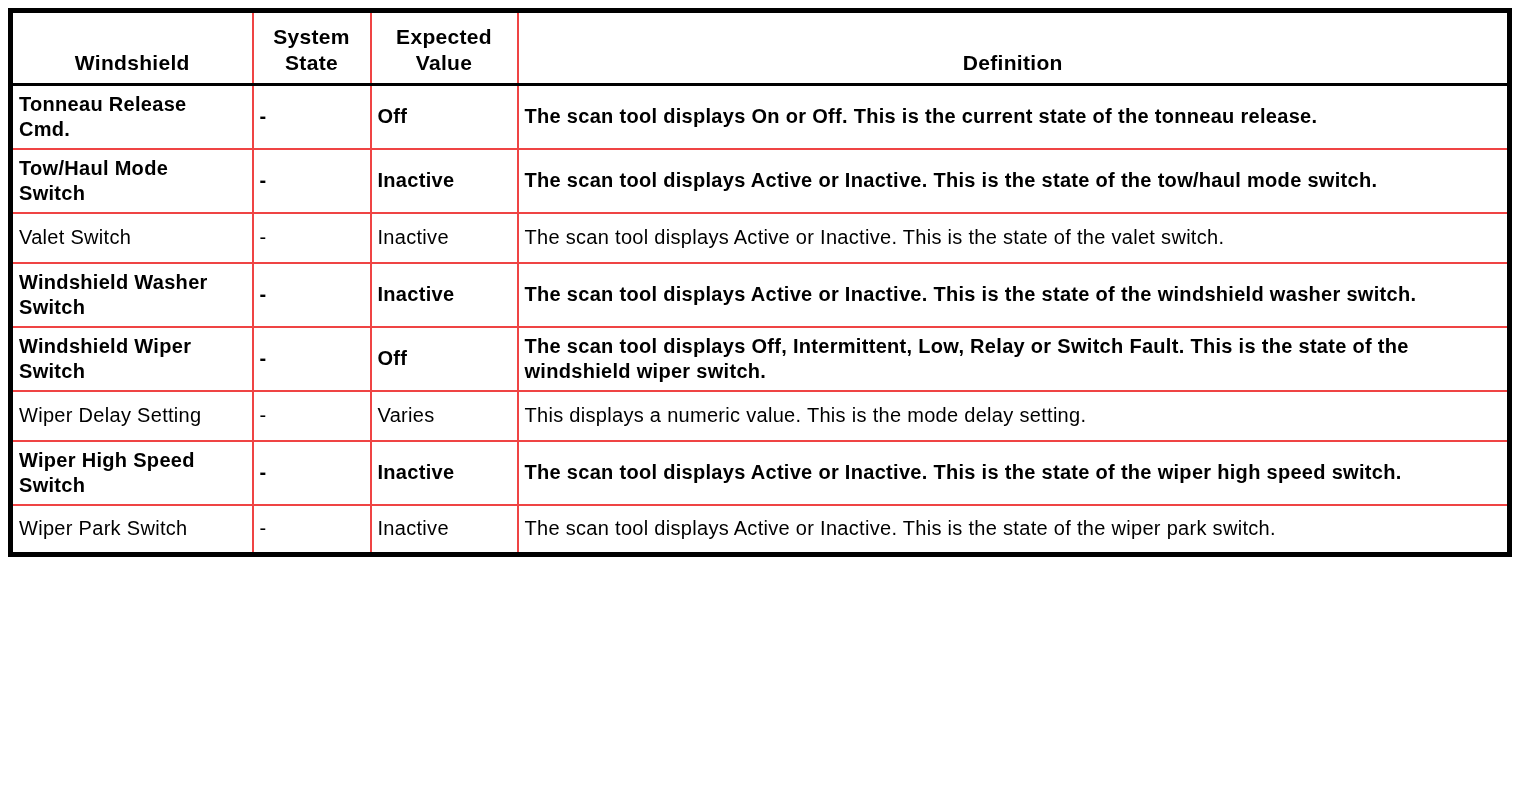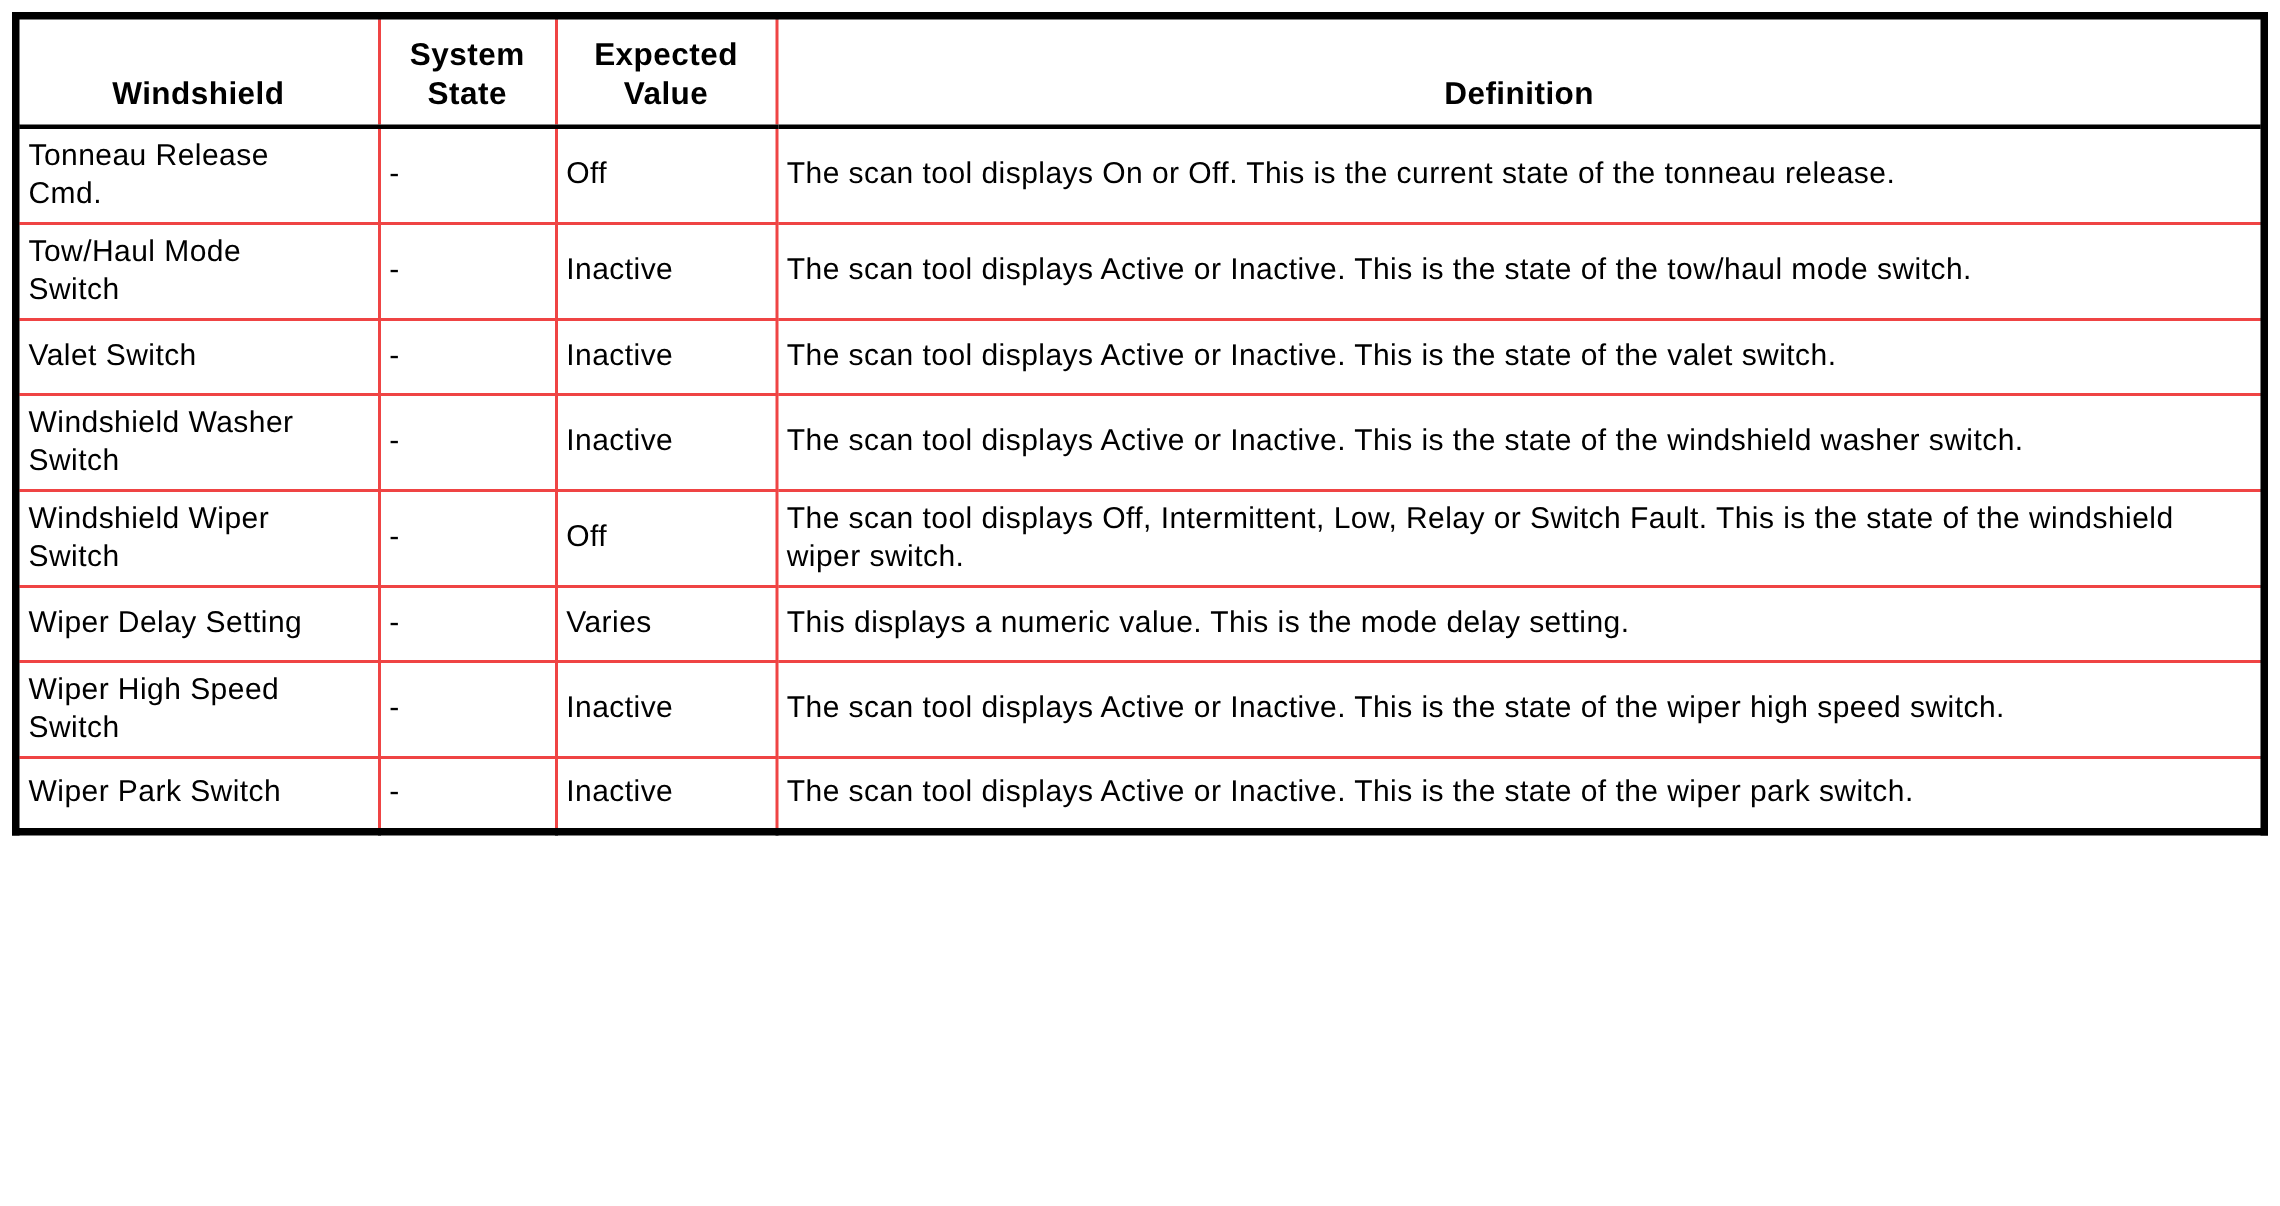--- a/index.html
+++ b/index.html
@@ -43,21 +43,21 @@
   }
   table.param-table thead th {
     font-weight: bold;
     font-size: 21px;
     text-align: center;
     vertical-align: bottom;
     padding-bottom: 7px;
     border-bottom: 3px solid #000000;
   }
   tr.r-head   { height: 74px; }
-  tr.r-tall   { height: 64px; }
+  tr.r-tall   { height: 64px; font-weight: bold; }
   tr.r-short  { height: 50px; }
   td.c-param .cell-txt { max-width: 206px; }
   td.c-def .cell-txt   { max-width: 940px; }
   .cell-txt { display: block; }
   td.c-state { font-size: 22px; }
 </style>
 </head>
 <body>
 
 <div class="page">

